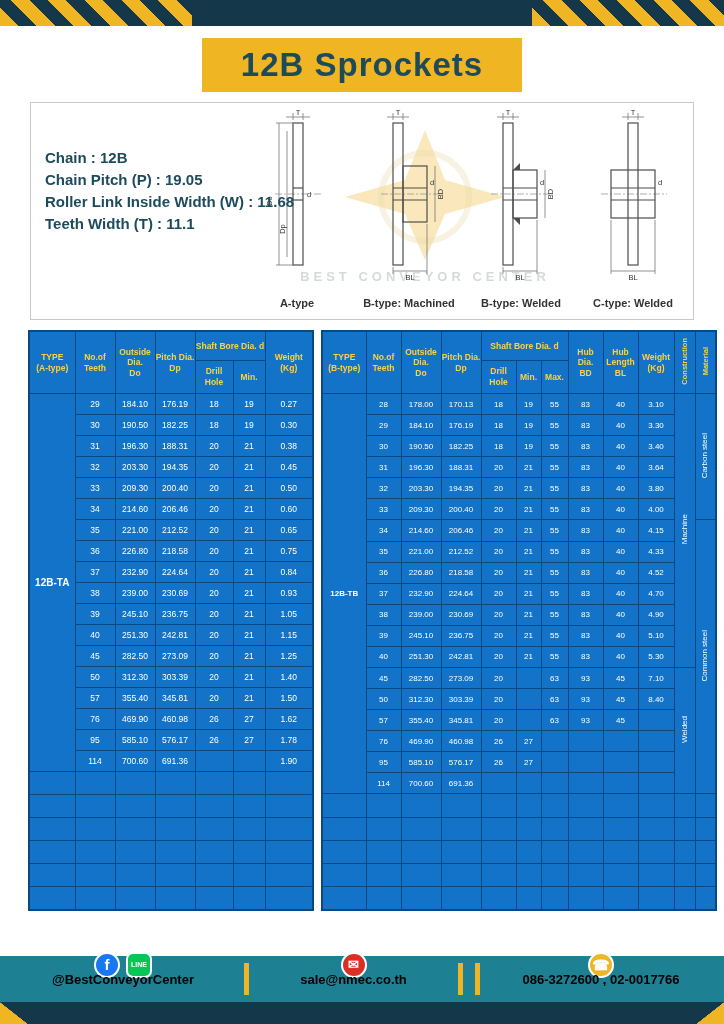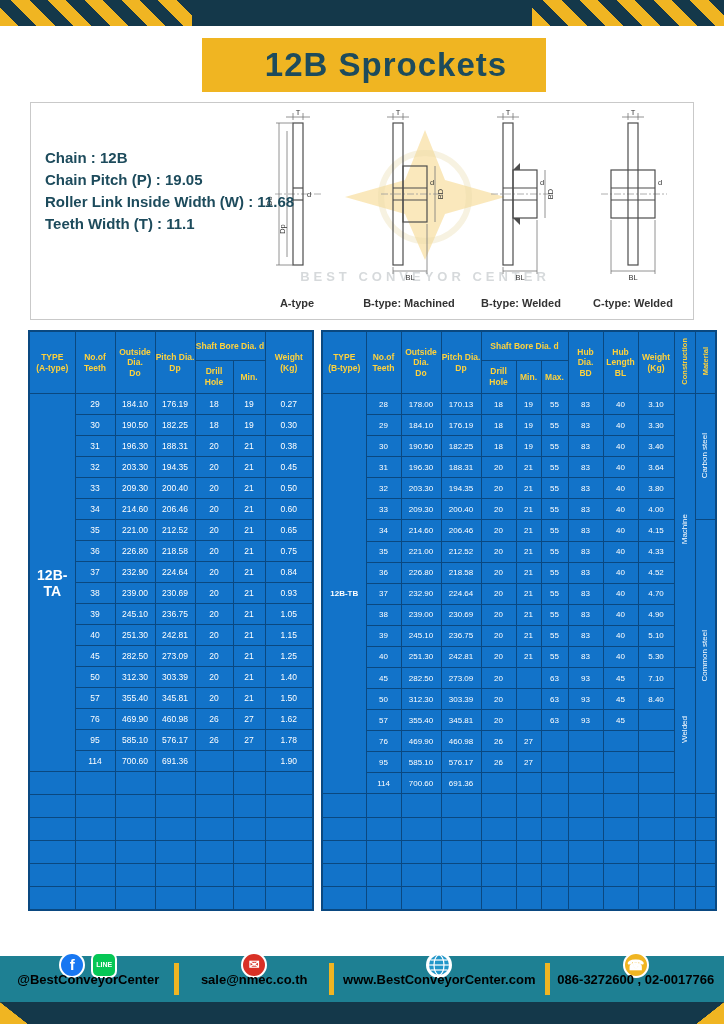--- a/index.html
+++ b/index.html
@@ -6,21 +6,21 @@
   body{width:724px;height:1024px;position:relative;overflow:hidden;
        font-family:"Liberation Sans",sans-serif;}
 
   
   .top-band{position:absolute;top:0;left:0;width:724px;height:26px;display:flex;}
   .hz{width:192px;background:repeating-linear-gradient(45deg,#f0b522 0,#f0b522 13px,#14384a 13px,#14384a 26px);}
   .hz-mid{flex:1;background:#14384a;}
 
   
   .title-banner{position:absolute;top:38px;left:202px;width:320px;height:54px;
-    background:#f0b522;display:flex;align-items:center;justify-content:center;padding-left:24px;}
+    background:#f0b522;display:flex;align-items:center;justify-content:center;}
   .title-banner span{font-size:33px;font-weight:bold;color:#1d4b5c;letter-spacing:1px;}
 
   
   .spec-box{position:absolute;top:102px;left:30px;width:662px;height:216px;
     background:#fff;border:1px solid #c9c9c9;}
   .watermark{position:absolute;left:264px;top:22px;width:260px;height:170px;z-index:0;text-align:center;}
   .wm-text{font-size:13px;letter-spacing:4px;color:#9aa3a8;opacity:.4;font-weight:bold;white-space:nowrap;}
   .specs{position:absolute;left:14px;top:44px;z-index:2;}
   .spec-line{font-size:15px;font-weight:bold;color:#1d4b5c;line-height:22px;white-space:nowrap;}
   .diagrams{position:absolute;left:210px;top:6px;width:448px;height:206px;display:flex;z-index:1;}
@@ -37,21 +37,21 @@
   .tables-wrap{position:absolute;top:330px;left:28px;display:flex;gap:7px;}
   table.sptable{border-collapse:collapse;table-layout:fixed;background:#1273c9;border:2px solid #0a4880;}
   table.left{width:284px;}
   table.right{width:394px;}
   .sptable th,.sptable td{border:1px solid #0a4880;text-align:center;vertical-align:middle;}
   .sptable th{color:#ffd23c;font-weight:bold;font-size:8.5px;white-space:pre-line;padding:1px 0;line-height:1.25;}
   .sptable tr.h1 th{height:26px;}
   .sptable tr.h2 th{height:30px;}
   .sptable td{color:#ffffff;font-size:8.5px;height:20px;padding:0 1px;}
   table.right td{font-size:8px;}
-  td.type-cell{font-size:14px;font-weight:bold;}
+  td.type-cell{font-size:10px;font-weight:bold;}
   .vtext{writing-mode:vertical-rl;transform:rotate(180deg);display:inline-block;line-height:1;}
   th .vtext{font-size:7.5px;}
   td.construction-cell,td.material-cell{font-size:8px;}
   tr.empty-row td{height:22px;}
 
   
   .footer{position:absolute;top:956px;left:0;width:724px;height:46px;background:#1e8093;
     display:flex;align-items:center;padding:0 8px;box-sizing:border-box;}
   .fseg{display:flex;flex-direction:column;align-items:center;justify-content:center;}
   .fseg .icons{display:flex;gap:6px;margin-top:-20px;height:26px;align-items:center;}
@@ -770,34 +770,20 @@
     <span class="ftext">@BestConveyorCenter</span>
   </div>
   <div class="fdiv"></div>
   <div class="fseg seg2">
     <div class="icons">
       <span class="icon mail">✉</span>
     </div>
     <span class="ftext">sale@nmec.co.th</span>
   </div>
   <div class="fdiv"></div>
-  <div class="fseg seg3">
-    <div class="icons">
-      <span class="icon globe">
-        <svg width="22" height="22" viewBox="0 0 22 22">
-          <circle cx="11" cy="11" r="10" fill="#2196c9"></circle>
-          <ellipse cx="11" cy="11" rx="5" ry="10" fill="none" stroke="#fff" stroke-width="1.2"></ellipse>
-          <line x1="1" y1="11" x2="21" y2="11" stroke="#fff" stroke-width="1.2"></line>
-          <line x1="2.5" y1="6" x2="19.5" y2="6" stroke="#fff" stroke-width="1.2"></line>
-          <line x1="2.5" y1="16" x2="19.5" y2="16" stroke="#fff" stroke-width="1.2"></line>
-        </svg>
-      </span>
-    </div>
-    <span class="ftext">www.BestConveyorCenter.com</span>
-  </div>
   <div class="fdiv"></div>
   <div class="fseg seg4">
     <div class="icons">
       <span class="icon phone">☎</span>
     </div>
     <span class="ftext">086-3272600 , 02-0017766</span>
   </div>
 </div>
 
 <div class="bottom-strip">

